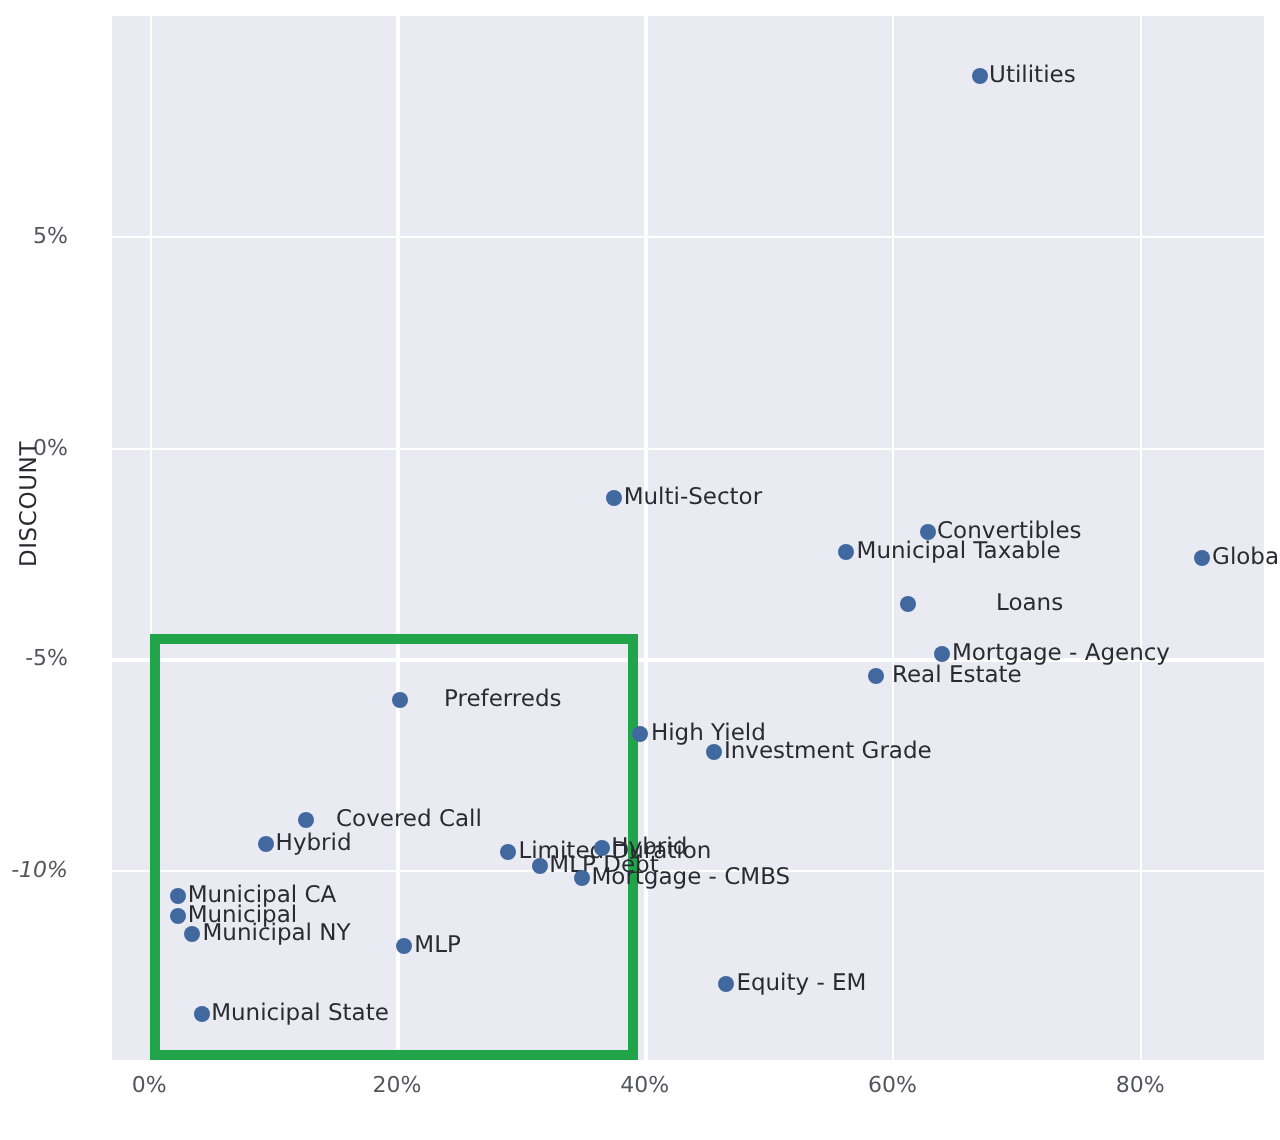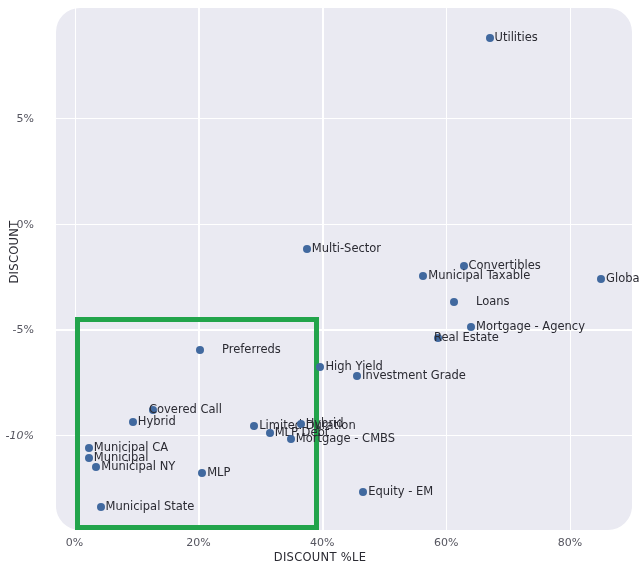--- a/index.html
+++ b/index.html
@@ -22,21 +22,20 @@
   }
 
   
   #plot-area {
     position: absolute;
     left: 56px;
     top: 8px;
     width: 576px;
     height: 522px;
     background: #eaeaf2;
-    border-radius: 24px;
   }
 
   .gridline {
     position: absolute;
     background: #ffffff;
   }
   .gridline.v { width: 1.3px; top: 0; bottom: 0; }
   .gridline.h { height: 1.3px; left: 0; right: 0; }
 
   
@@ -123,33 +122,33 @@
         <div class="point-label" style="left: 433.548px; top: 29.587px;">Utilities</div>
         <div class="point" style="left: 250.839px; top: 240.923px; background: rgb(65, 105, 159);"></div>
         <div class="point-label" style="left: 250.839px; top: 240.923px;">Multi-Sector</div>
         <div class="point" style="left: 407.535px; top: 257.83px; background: rgb(65, 105, 159);"></div>
         <div class="point-label" style="left: 407.535px; top: 257.83px;">Convertibles</div>
         <div class="point" style="left: 367.277px; top: 268.397px; background: rgb(65, 105, 159);"></div>
         <div class="point-label" style="left: 367.277px; top: 268.397px;">Municipal Taxable</div>
         <div class="point" style="left: 545.032px; top: 270.51px; background: rgb(65, 105, 159);"></div>
         <div class="point-label" style="left: 545.032px; top: 270.51px;">Global Income</div>
         <div class="point" style="left: 397.626px; top: 293.757px; background: rgb(65, 105, 159);"></div>
-        <div class="point-label" style="left: 392px; top: 293.757px; padding-left: 23px;">Loans</div>
+        <div class="point-label" style="left: 414px; top: 293.757px; padding-left: 23px;">Loans</div>
         <div class="point" style="left: 414.968px; top: 319.117px; background: rgb(65, 105, 159);"></div>
         <div class="point-label" style="left: 414.968px; top: 319.117px;">Mortgage - Agency</div>
         <div class="point" style="left: 382.142px; top: 329.684px; background: rgb(65, 105, 159);"></div>
-        <div class="point-label" style="left: 373px; top: 329.684px;">Real Estate</div>
+        <div class="point-label" style="left: 385px; top: 329.684px;">Real Estate</div>
         <div class="point" style="left: 144.31px; top: 342.364px; background: rgb(65, 105, 159);"></div>
         <div class="point-label" style="left: 161px; top: 342.364px;">Preferreds</div>
         <div class="point" style="left: 264.465px; top: 359.271px; background: rgb(65, 105, 159);"></div>
         <div class="point-label" style="left: 264.465px; top: 359.271px;">High Yield</div>
         <div class="point" style="left: 301.006px; top: 367.725px; background: rgb(65, 105, 159);"></div>
         <div class="point-label" style="left: 301.006px; top: 367.725px;">Investment Grade</div>
         <div class="point" style="left: 96.6194px; top: 401.538px; background: rgb(65, 105, 159);"></div>
-        <div class="point-label" style="left: 88px; top: 401.538px;">Covered Call</div>
+        <div class="point-label" style="left: 107px; top: 401.538px;">Covered Call</div>
         <div class="point" style="left: 76.8px; top: 414.219px; background: rgb(65, 105, 159);"></div>
         <div class="point-label" style="left: 76.8px; top: 414.219px;">Hybrid</div>
         <div class="point" style="left: 198.194px; top: 418.445px; background: rgb(65, 105, 159);"></div>
         <div class="point-label" style="left: 198.194px; top: 418.445px;">Limited Duration</div>
         <div class="point" style="left: 244.645px; top: 416.332px; background: rgb(65, 105, 159);"></div>
         <div class="point-label" style="left: 244.645px; top: 416.332px;">Hybrid</div>
         <div class="point" style="left: 213.677px; top: 424.785px; background: rgb(65, 105, 159);"></div>
         <div class="point-label" style="left: 213.677px; top: 424.785px;">MLP Debt</div>
         <div class="point" style="left: 234.735px; top: 431.126px; background: rgb(65, 105, 159);"></div>
         <div class="point-label" style="left: 234.735px; top: 431.126px;">Mortgage - CMBS</div>
@@ -173,16 +172,15 @@
       <div class="tick-label x" style="left: 198.452px;">20%</div>
       <div class="tick-label x" style="left: 322.323px;">40%</div>
       <div class="tick-label x" style="left: 446.194px;">60%</div>
       <div class="tick-label x" style="left: 570.065px;">80%</div>
       <div class="tick-label y" style="top: 117.895px;">5%</div>
       <div class="tick-label y" style="top: 223.563px;">0%</div>
       <div class="tick-label y" style="top: 329.231px;">-5%</div>
       <div class="tick-label y" style="top: 434.899px; font-style: italic;">-10%</div>
     </div>
 
-  <div id="xlabel">DISCOUNT %LE</div>
   <div id="ylabel">DISCOUNT</div>
 
 </div>
 
 </body></html>

